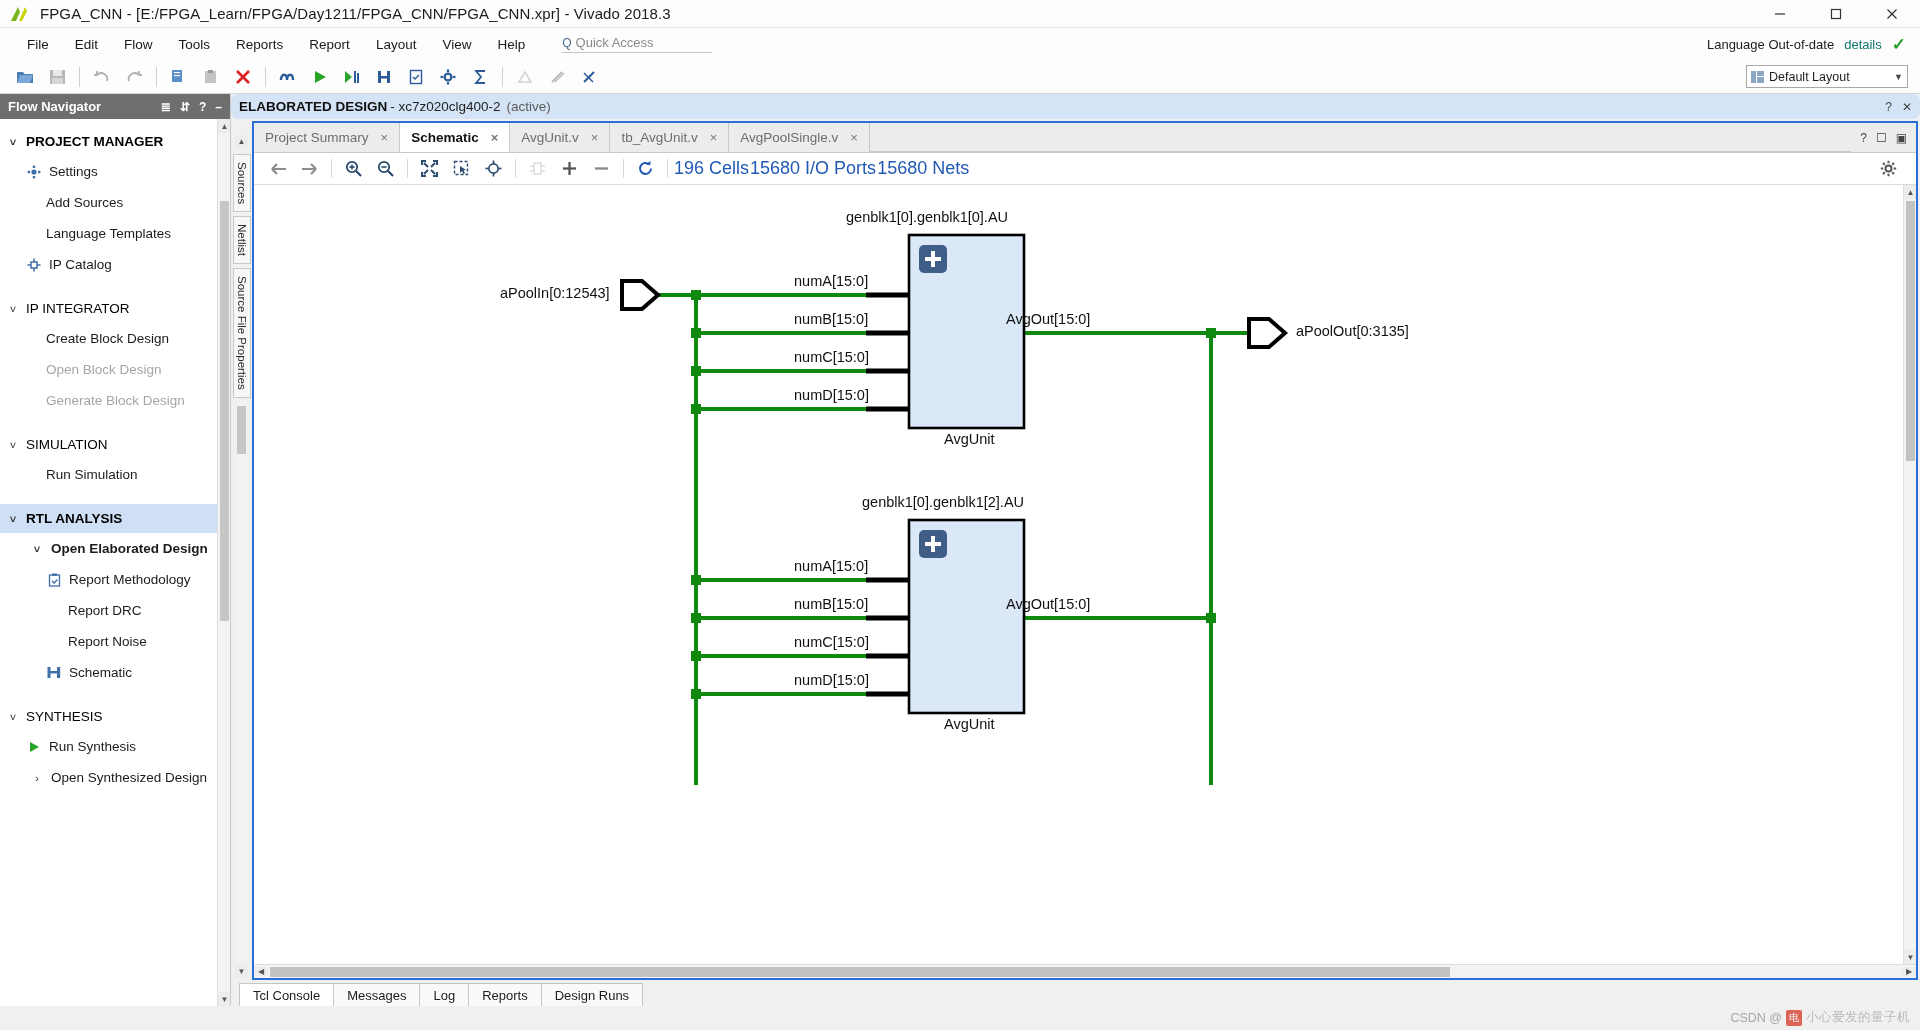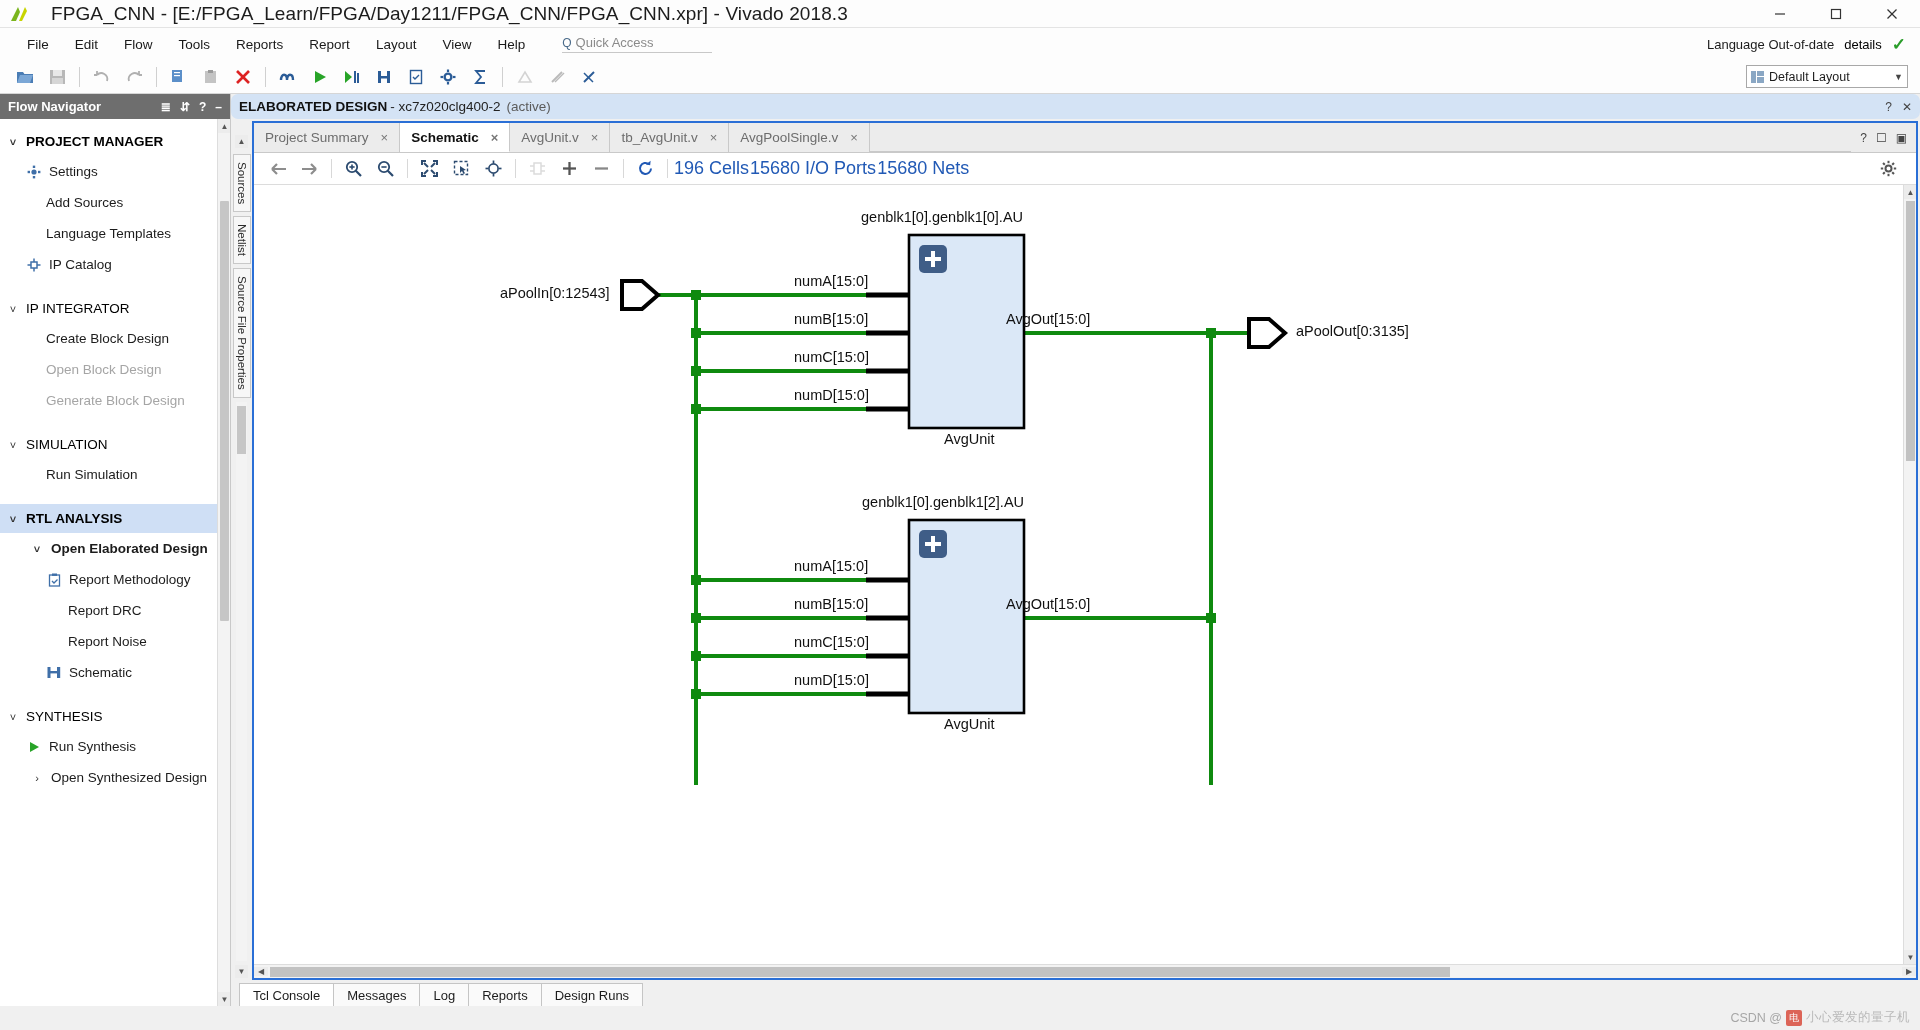--- a/index.html
+++ b/index.html
@@ -17,21 +17,21 @@
     display: flex; align-items: center;
     border-bottom: 1px solid #e4e4e4;
     flex: 0 0 28px;
   }
   .app-logo {
     width: 26px; height: 20px; margin-left: 7px;
     position: relative; flex: 0 0 26px;
   }
   .app-logo svg { display: block; }
   .title-text {
-    font-size: 19px; color: #1c1c1c; margin-left: 18px;
+    font-size: 15px; color: #1c1c1c; margin-left: 7px;
     white-space: nowrap; letter-spacing: .1px;
   }
   .win-btns { margin-left: auto; display: flex; height: 100%; }
   .win-btn {
     width: 56px; height: 100%;
     display: flex; align-items: center; justify-content: center;
     color: #333;
   }
 
   
@@ -50,21 +50,21 @@
     display: flex; align-items: center; gap: 4px;
     border-bottom: 1px solid #c8c8c8; padding-bottom: 2px;
   }
   .qa-icon { color: #4a6b8a; font-size: 12px; }
   .qa-text { font-size: 13px; color: #8b8b8b; }
   .menu-right {
     margin-left: auto; display: flex; align-items: center;
     gap: 10px; padding-right: 14px; font-size: 13px;
   }
   .synth-status { color: #1c1c1c; }
-  .details-link { color: #000000; }
+  .details-link { color: #0f766e; }
   .check-badge { color: #2a9d2a; font-size: 17px; font-weight: bold; }
 
   
   .toolbar {
     height: 34px; background: #fdfdfd;
     display: flex; align-items: center;
     border-bottom: 1px solid #d6d6d6;
     flex: 0 0 34px; padding-left: 10px; gap: 2px;
   }
   .tb-btn {
@@ -785,21 +785,21 @@
               <rect x="655" y="335" width="115" height="193" fill="#dbe8f7" stroke="#000" stroke-width="2.6"></rect>
               <rect x="665" y="345" width="28" height="28" rx="5" fill="#3f5d87"></rect>
               <line x1="679" y1="351" x2="679" y2="367" stroke="#fff" stroke-width="4"></line>
               <line x1="671" y1="359" x2="687" y2="359" stroke="#fff" stroke-width="4"></line>
             </svg>
 
             <div style="position:absolute;left:0;top:0;width:1270px;height:600px;font-size:14.5px;color:#111;">
               <span style="position:absolute;left:246px;top:100px;">aPoolIn[0:12543]</span>
               <span style="position:absolute;left:1042px;top:138px;">aPoolOut[0:3135]</span>
 
-              <span style="position:absolute;left:607px;top:24px;">genblk1[0].genblk1[0].AU</span>
+              <span style="position:absolute;left:592px;top:24px;">genblk1[0].genblk1[0].AU</span>
               <span style="position:absolute;left:690px;top:246px;">AvgUnit</span>
               <span style="position:absolute;left:540px;top:88px;">numA[15:0]</span>
               <span style="position:absolute;left:540px;top:126px;">numB[15:0]</span>
               <span style="position:absolute;left:540px;top:164px;">numC[15:0]</span>
               <span style="position:absolute;left:540px;top:202px;">numD[15:0]</span>
               <span style="position:absolute;left:752px;top:126px;">AvgOut[15:0]</span>
 
               <span style="position:absolute;left:608px;top:309px;">genblk1[0].genblk1[2].AU</span>
               <span style="position:absolute;left:690px;top:531px;">AvgUnit</span>
               <span style="position:absolute;left:540px;top:373px;">numA[15:0]</span>

